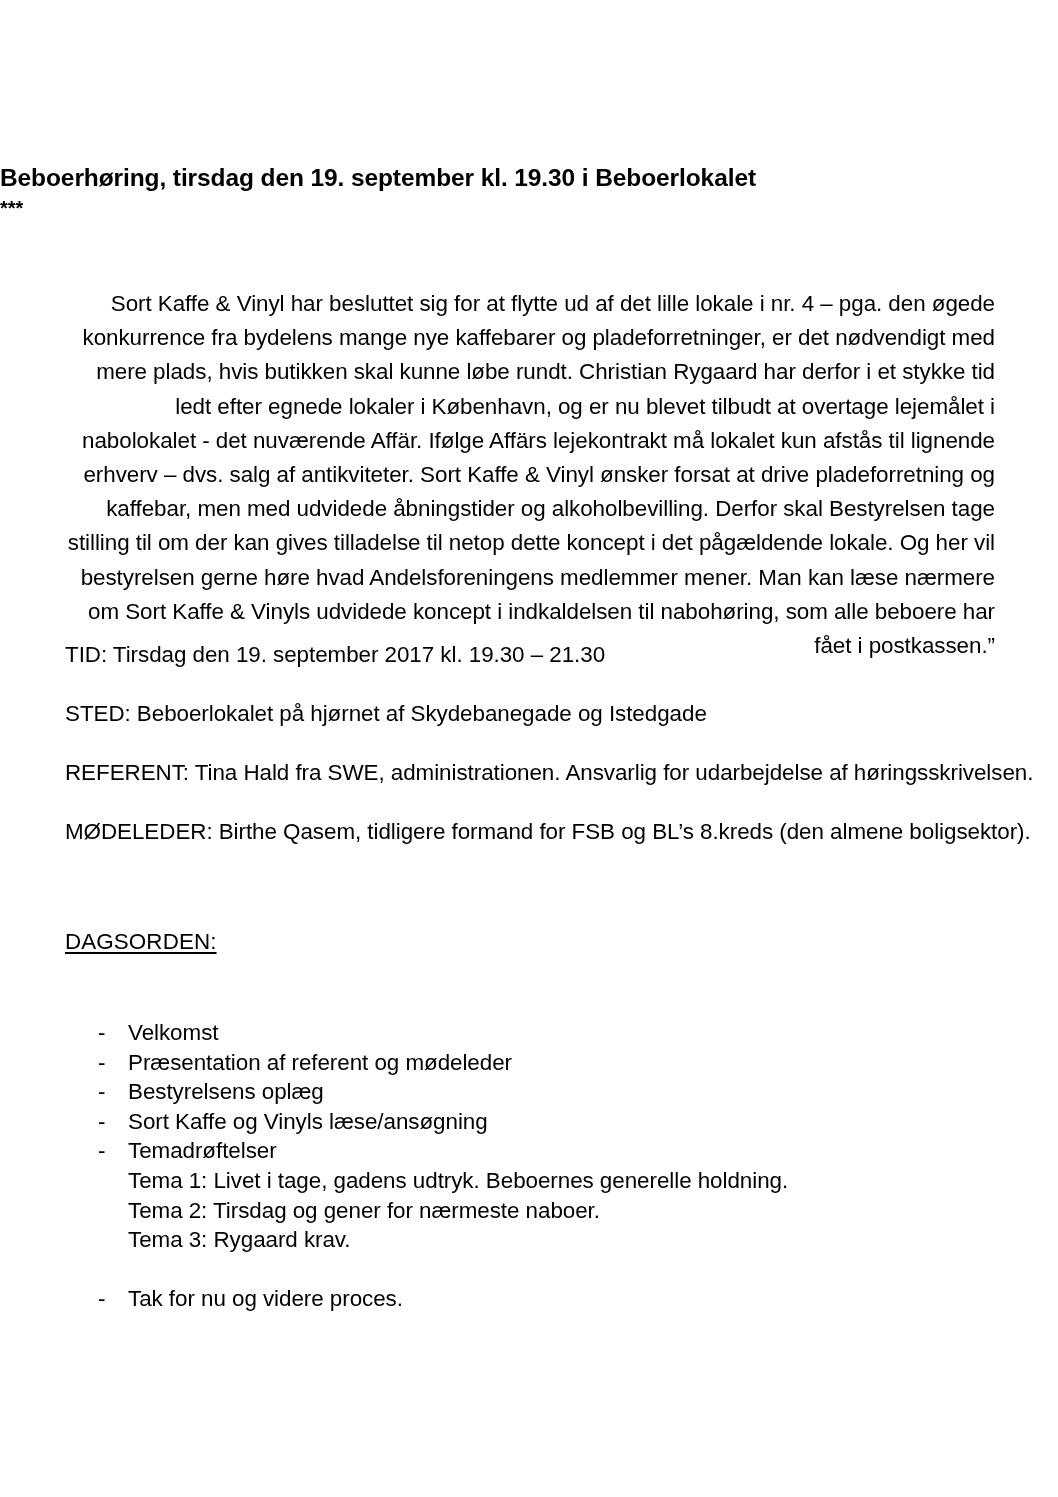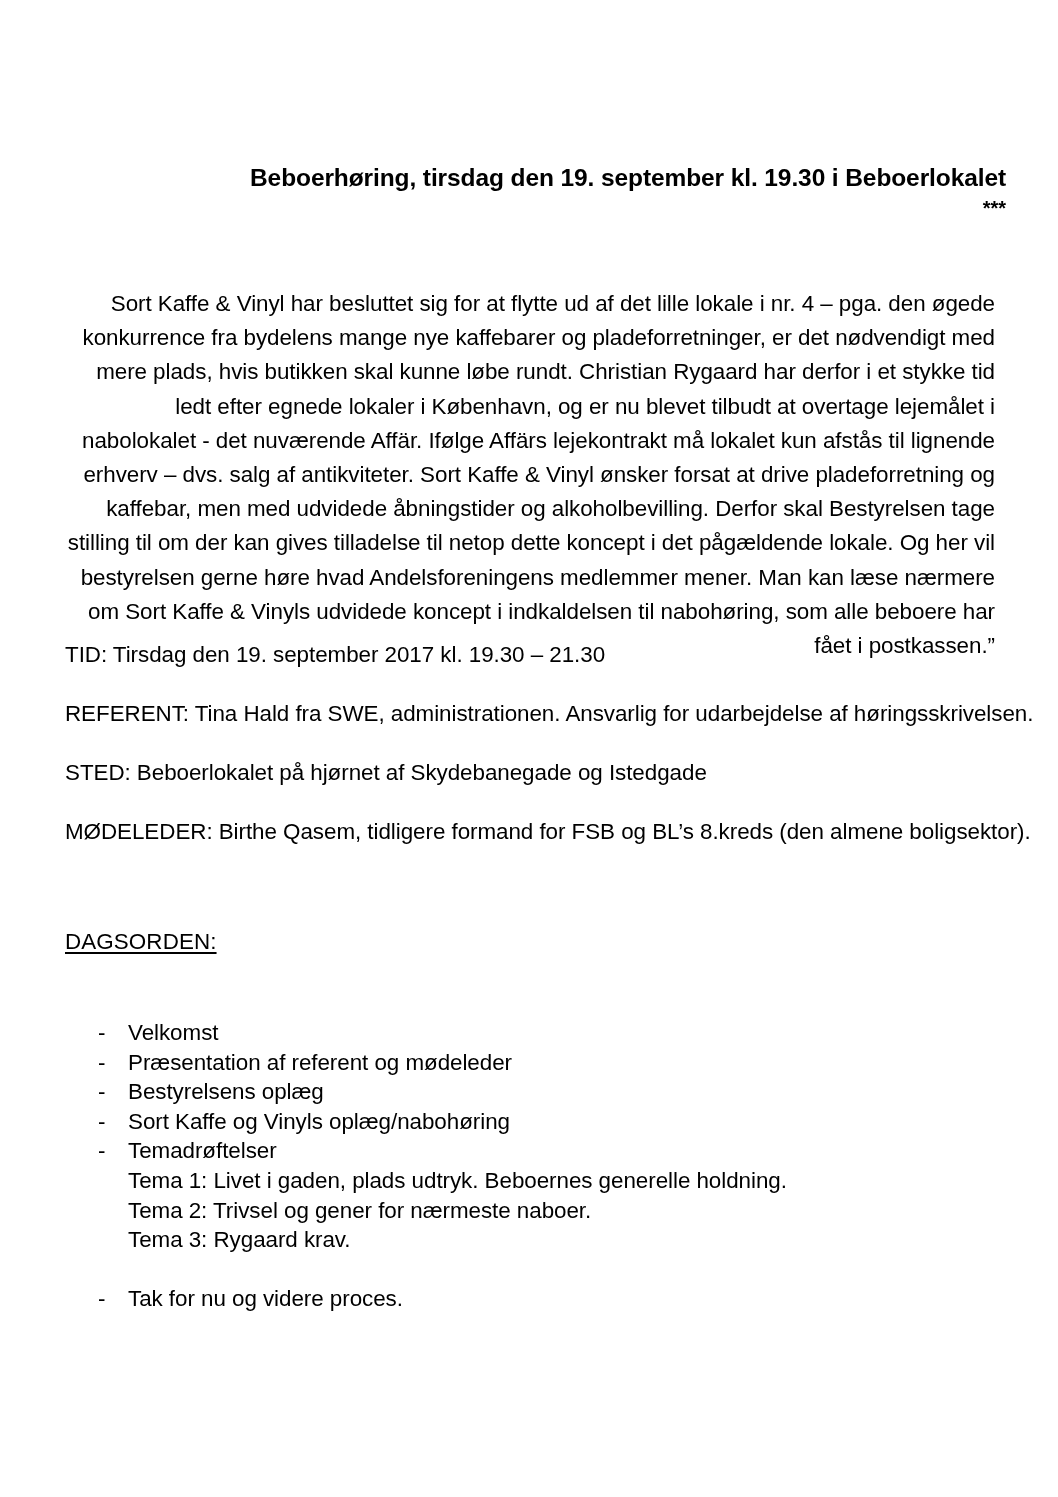--- a/index.html
+++ b/index.html
@@ -20,21 +20,21 @@
     overflow: hidden;
     box-sizing: border-box;
   }
 
   
   .title-block {
     position: absolute;
     left: 0;
     top: 163px;
     width: 1006px;
-    text-align: right;
+    text-align: left;
   }
   .doc-title {
     font-size: 24.5px;
     font-weight: bold;
     letter-spacing: -0.1px;
     line-height: 30px;
     white-space: nowrap;
   }
   .doc-stars {
     font-size: 20px;
@@ -126,22 +126,22 @@
 
   <div class="title-block">
     <div class="doc-title">Beboerhøring, tirsdag den 19. september kl. 19.30 i Beboerlokalet</div>
     <div class="doc-stars">***</div>
   </div>
 
   <div class="body-para">Sort Kaffe &amp; Vinyl har besluttet sig for at flytte ud af det lille lokale i nr. 4 – pga. den øgede konkurrence fra bydelens mange nye kaffebarer og pladeforretninger, er det nødvendigt med mere plads, hvis butikken skal kunne løbe rundt. Christian Rygaard har derfor i et stykke tid ledt efter egnede lokaler i København, og er nu blevet tilbudt at overtage lejemålet i nabolokalet - det nuværende Affär. Ifølge Affärs lejekontrakt må lokalet kun afstås til lignende erhverv – dvs. salg af antikviteter. Sort Kaffe &amp; Vinyl ønsker forsat at drive pladeforretning og kaffebar, men med udvidede åbningstider og alkoholbevilling. Derfor skal Bestyrelsen tage stilling til om der kan gives tilladelse til netop dette koncept i det pågældende lokale. Og her vil bestyrelsen gerne høre hvad Andelsforeningens medlemmer mener. Man kan læse nærmere om Sort Kaffe &amp; Vinyls udvidede koncept i indkaldelsen til nabohøring, som alle beboere har fået i postkassen.”</div>
 
   <div class="info-block">
     <div class="info-line">TID: Tirsdag den 19. september 2017 kl. 19.30 – 21.30</div>
+    <div class="info-line">STED: Beboerlokalet på hjørnet af Skydebanegade og Istedgade</div>
     <div class="info-line">REFERENT: Tina Hald fra SWE, administrationen. Ansvarlig for udarbejdelse af høringsskrivelsen.</div>
-    <div class="info-line">STED: Beboerlokalet på hjørnet af Skydebanegade og Istedgade</div>
     <div class="info-line">MØDELEDER: Birthe Qasem, tidligere formand for FSB og BL’s 8.kreds (den almene boligsektor).</div>
   </div>
 
   <div class="agenda-heading">DAGSORDEN:</div>
 
   <div class="agenda-list">
 
     <div class="agenda-item">
       <span class="dash">-</span>
       <span class="item-text">Velkomst</span>
@@ -152,31 +152,31 @@
       <span class="item-text">Præsentation af referent og mødeleder</span>
     </div>
 
     <div class="agenda-item">
       <span class="dash">-</span>
       <span class="item-text">Bestyrelsens oplæg</span>
     </div>
 
     <div class="agenda-item">
       <span class="dash">-</span>
-      <span class="item-text">Sort Kaffe og Vinyls oplæg/nabohøring</span>
+      <span class="item-text">Sort Kaffe og Vinyls læse/ansøgning</span>
     </div>
 
     <div class="agenda-item">
       <span class="dash">-</span>
       <span class="item-text">Temadrøftelser</span>
     </div>
 
     <div class="sub-lines">
-      <span class="sub-line">Tema 1: Livet i gaden, plads udtryk. Beboernes generelle holdning.</span>
-      <span class="sub-line">Tema 2: Trivsel og gener for nærmeste naboer.</span>
+      <span class="sub-line">Tema 1: Livet i tage, gadens udtryk. Beboernes generelle holdning.</span>
+      <span class="sub-line">Tema 2: Tirsdag og gener for nærmeste naboer.</span>
       <span class="sub-line">Tema 3: Rygaard krav.</span>
     </div>
 
     <div class="agenda-gap"></div>
 
     <div class="agenda-item">
       <span class="dash">-</span>
       <span class="item-text">Tak for nu og videre proces.</span>
     </div>
 

